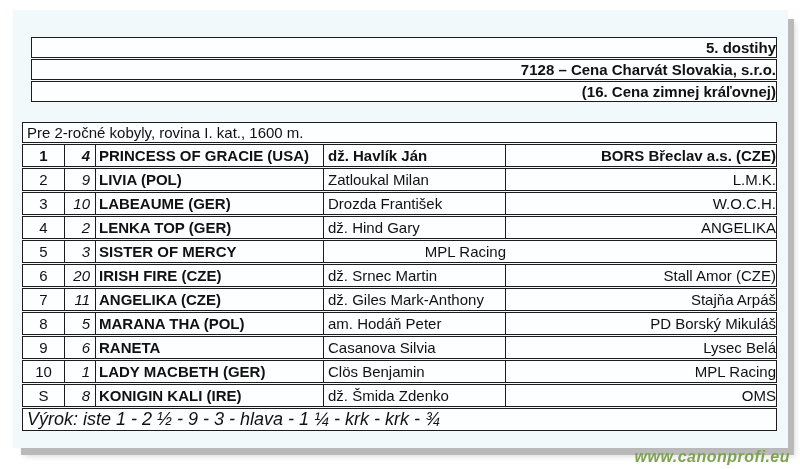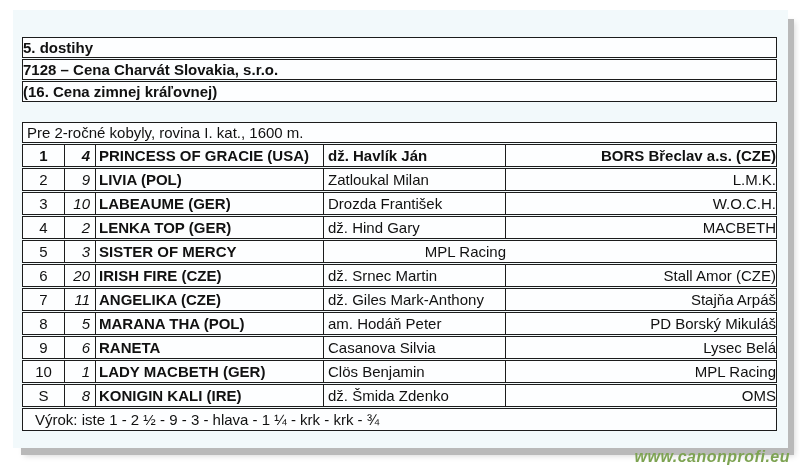--- a/index.html
+++ b/index.html
@@ -23,24 +23,24 @@
   }
   .trow {
     border: 1px solid #1c1c1c;
     background: #fdfeff;
     margin-bottom: 1px;
     color: #111;
   }
   .head-row {
     height: 21px;
     line-height: 19px;
-    text-align: left;
+    text-align: right;
     font-weight: bold;
     font-size: 15px;
-    margin-left: 0;
+    margin-left: 9px;
   }
   .info-row {
     height: 21px;
     line-height: 19px;
     font-size: 15px;
     padding-left: 4px;
     margin-top: 20px;
   }
   .entry-row {
     height: 23px;
@@ -76,22 +76,23 @@
     padding-left: 4px;
     text-align: right;
   }
   .entry-row.winner .cell-pos,
   .entry-row.winner .cell-num,
   .entry-row.winner .cell-rider,
   .entry-row.winner .cell-owner { font-weight: bold; }
   .verdict-row {
     height: 23px;
     line-height: 21px;
-    font-size: 15px;
-    padding-left: 12px;
+    font-size: 18px;
+    padding-left: 4px;
+    font-style: italic;
   }
   .watermark {
     position: absolute;
     right: 10px; top: 448px;
     font-size: 16px;
     font-style: italic;
     font-weight: bold;
     color: #7da352;
     letter-spacing: 0.5px;
   }
@@ -133,21 +134,21 @@
         <div class="cell-horse">LABEAUME (GER)</div>
         <div class="cell-rider">Drozda František</div>
         <div class="cell-owner">W.O.C.H.</div>
       </div>
 
       <div class="trow entry-row">
         <div class="cell-pos">4</div>
         <div class="cell-num">2</div>
         <div class="cell-horse">LENKA TOP (GER)</div>
         <div class="cell-rider">dž. Hind Gary</div>
-        <div class="cell-owner">MACBETH</div>
+        <div class="cell-owner">ANGELIKA</div>
       </div>
 
       <div class="trow entry-row">
         <div class="cell-pos">5</div>
         <div class="cell-num">3</div>
         <div class="cell-horse">SISTER OF MERCY</div>
         <div class="cell-owner">MPL Racing</div>
       </div>
 
       <div class="trow entry-row">

